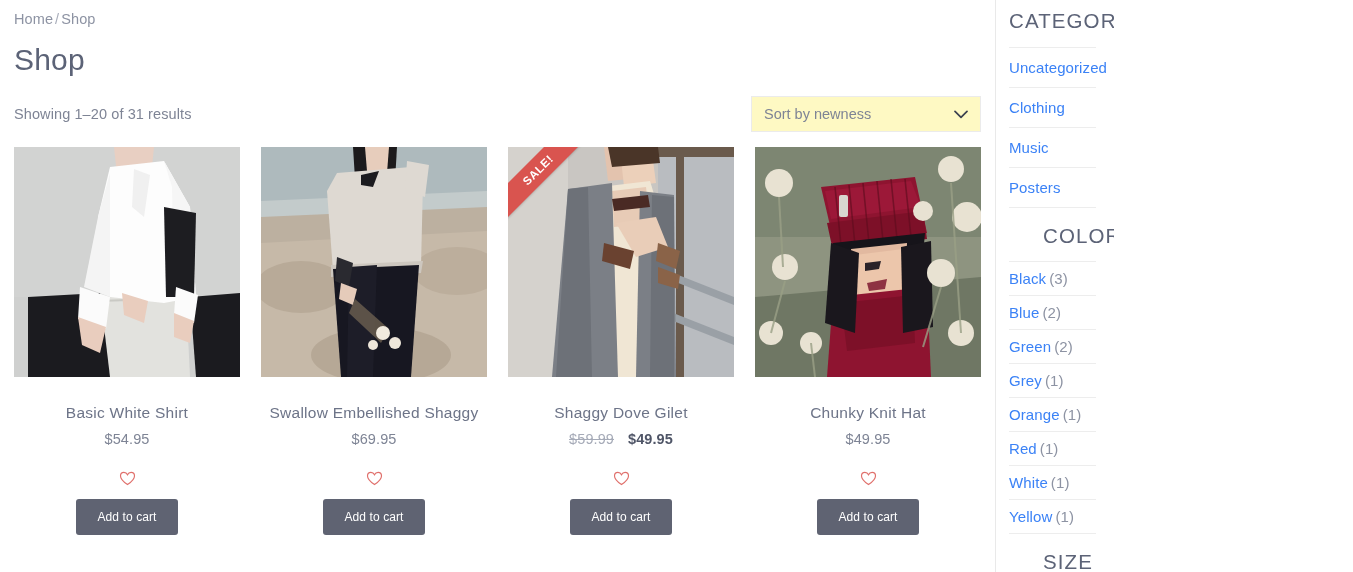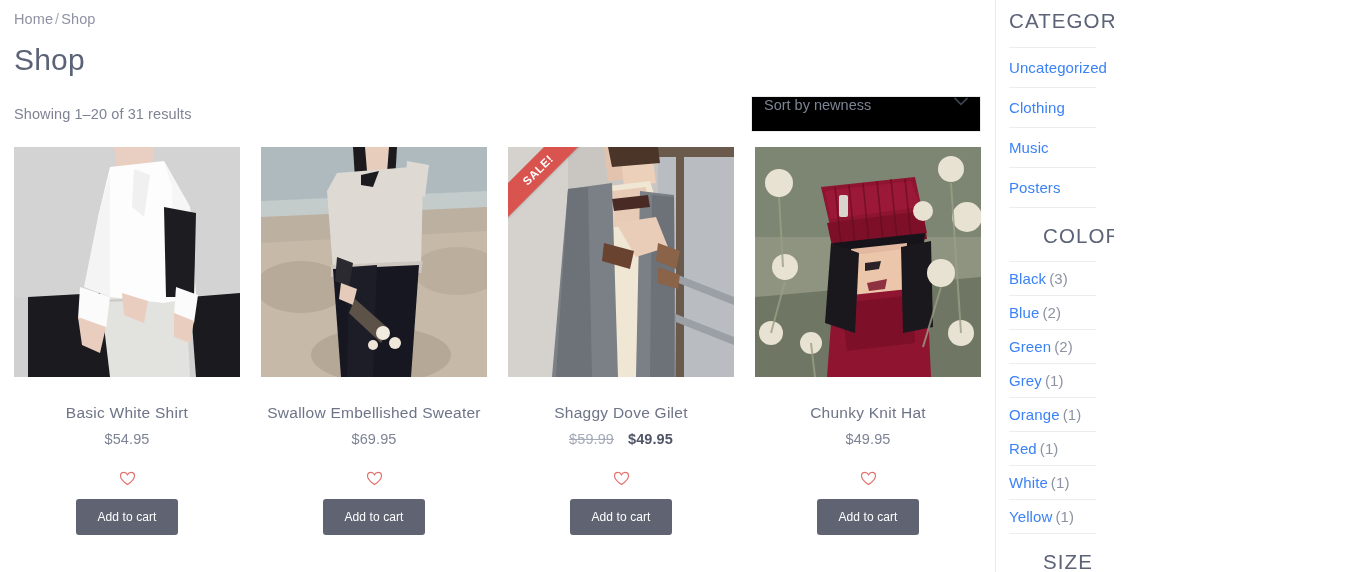--- a/index.html
+++ b/index.html
@@ -44,24 +44,24 @@
   .result-count {
     font-size: 14.5px;
     color: #7e8495;
     letter-spacing: .1px;
   }
   .sort-select {
     position: relative;
     width: 230px;
     height: 36px;
     border: 1px solid #ebebeb;
-    background: #000000;
+    background: #fef9c3;
     display: flex;
-    align-items: flex-start;
-    padding: 0 12px;
+    align-items: center;
+    padding: 16px 12px;
     cursor: pointer;
   }
   .sort-select .label {
     font-size: 14.5px;
     color: #7e8495;
     flex: 1;
   }
   .chev { width: 14px; height: 9px; flex: 0 0 auto; }
 
   
@@ -263,21 +263,21 @@
             <path d="M72 122 L158 118 L150 230 L80 230 Z" fill="#171721"></path>
             <path d="M88 120 L116 118 L112 230 L86 230 Z" fill="#1d1d28"></path>
             <path d="M76 110 L92 116 L88 140 L74 134 Z" fill="#2a2a30"></path>
             <path d="M80 136 L96 142 L92 158 L78 152 Z" fill="#e5cbba"></path>
             <path d="M94 152 L128 182 L120 196 L88 166 Z" fill="#6d6050" opacity=".8"></path>
             <circle cx="122" cy="186" r="7" fill="#f1eade"></circle>
             <circle cx="134" cy="196" r="6" fill="#eee7da"></circle>
             <circle cx="112" cy="198" r="5" fill="#ede6d9"></circle>
           </svg>
         </div>
-        <div class="p-title">Swallow Embellished Sweater</div>
+        <div class="p-title">Swallow Embellished Shaggy</div>
         <div class="p-price">
           <span>$69.95</span>
         </div>
         <div class="wish">
           <svg viewBox="0 0 20 18">
             <path d="M10 16.2 C10 16.2 1.6 10.6 1.6 5.9 C1.6 3.3 3.5 1.6 5.7 1.6 C7.5 1.6 9.2 2.8 10 4.5 C10.8 2.8 12.5 1.6 14.3 1.6 C16.5 1.6 18.4 3.3 18.4 5.9 C18.4 10.6 10 16.2 10 16.2 Z" fill="none" stroke="#e0706c" stroke-width="1.4"></path>
           </svg>
         </div>
         <button class="add-cart">Add to cart</button>
       </div>

